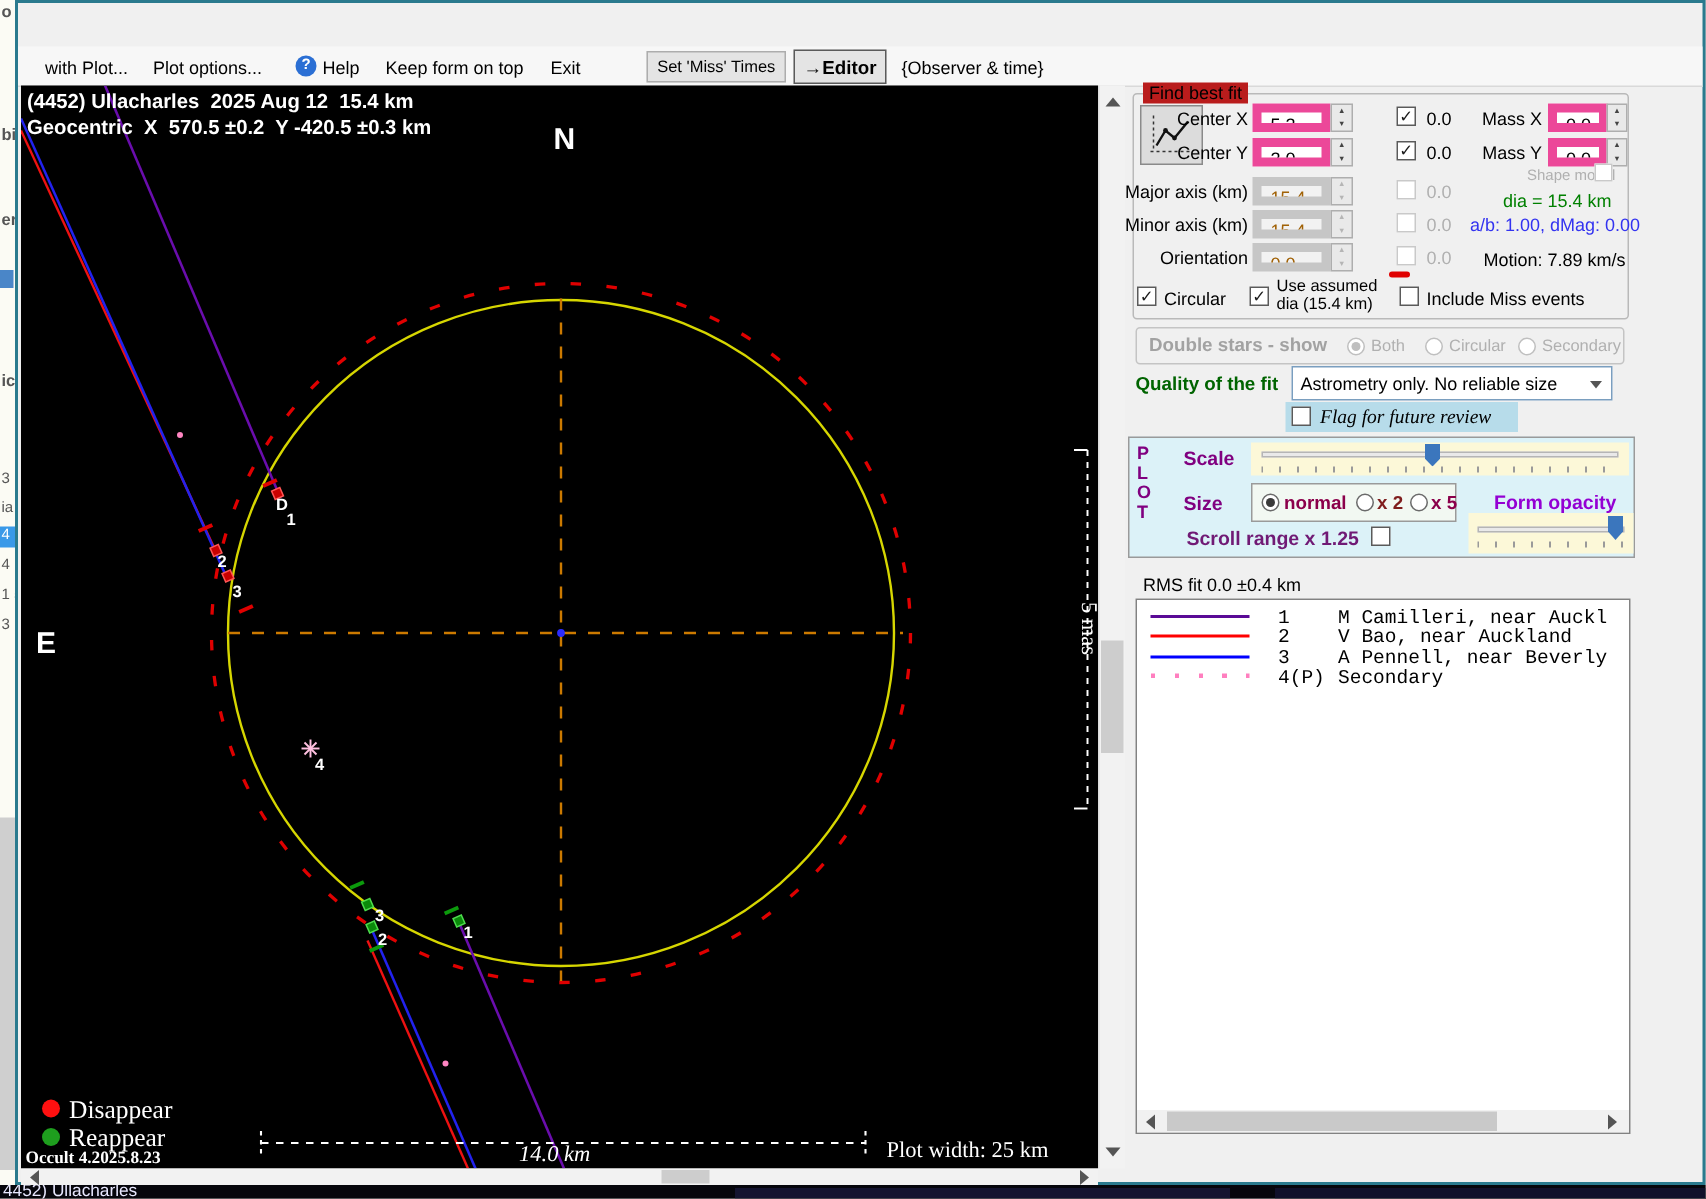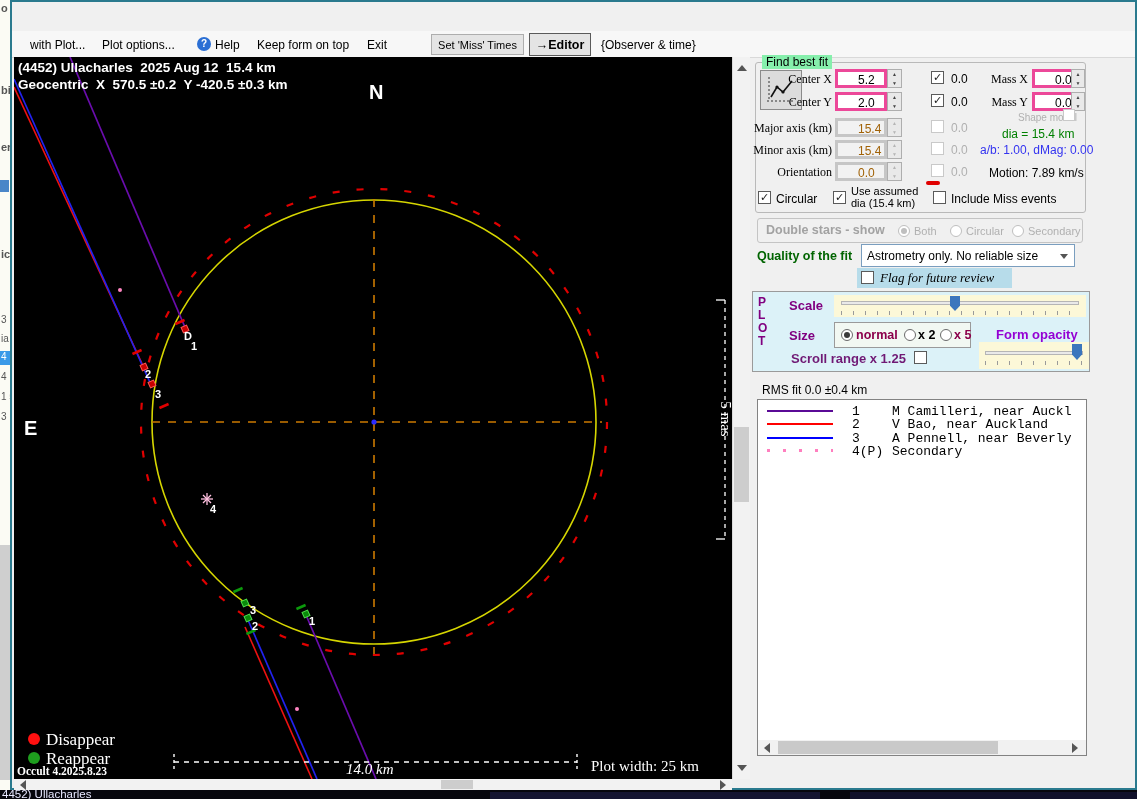--- a/index.html
+++ b/index.html
@@ -1,35 +1,35 @@
 <!DOCTYPE html>
 <html><head>
 <meta charset="utf-8">
 <style>
   html,body{margin:0;padding:0;width:1137px;height:799px;overflow:hidden;background:#dcdcdc;
     font-family:"Liberation Sans",sans-serif;}
   .abs{position:absolute;}
   .lbl{font:12px "Liberation Sans",sans-serif;color:#000;white-space:nowrap;}
-  .rlbl{text-align:right;font-family:Liberation Serif, serif;}
-  .field{background:#fff;border:3px solid #ec4899;font:12px "Liberation Sans",sans-serif;
-    padding:1px 20px;box-sizing:border-box;color:#000;overflow:hidden;}
+  .rlbl{text-align:right;}
+  .field{background:#fff;border:6px solid #ec4899;font:12px "Liberation Sans",sans-serif;
+    padding:1px 6px;box-sizing:border-box;color:#000;overflow:hidden;}
   .field.dis{color:#a16207;background:#f2f2f2;border-color:#c6c6c6;}
   .spin{box-sizing:border-box;border:1px solid #aeaeae;background:#e9e9e9;display:flex;
     flex-direction:column;align-items:stretch;}
   .spin i{font-style:normal;display:block;flex:1;font-size:5px;line-height:8px;text-align:center;color:#444;}
   .spin.dis i{color:#b5b5b5;}
   .chk{width:13px;height:13px;background:#fff;border:1px solid #5a5a5a;box-sizing:border-box;
     font:bold 11px "DejaVu Sans",sans-serif;line-height:11px;text-align:center;color:#1a1a1a;}
   .chk.on::after{content:"✓";}
   .chk.dis{border-color:#c9c9c9;}
   .radio{width:12px;height:12px;border:1px solid #6a6a6a;border-radius:50%;background:#fff;box-sizing:border-box;}
   .radio.sel::after{content:"";display:block;width:6px;height:6px;margin:2px;border-radius:50%;background:#3a3a3a;}
   .radio.dis{border-color:#bfbfbf;}
   .radio.dis.sel::after{background:#bfbfbf;}
-  .grpcap{background:#86efac;padding:0 4px;font:12px "Liberation Sans",sans-serif;color:#000;white-space:nowrap;}
+  .grpcap{background:#b91c1c;padding:0 4px;font:12px "Liberation Sans",sans-serif;color:#000;white-space:nowrap;}
   .grpbox{border:1px solid #b9b9b9;border-radius:3px;box-sizing:border-box;}
   .btn{background:#e4e4e4;border:1px solid #adadad;box-sizing:border-box;display:flex;
     align-items:center;justify-content:center;color:#000;}
   .tri{width:0;height:0;}
   .ticks{background:repeating-linear-gradient(90deg,#9a9a9a 0 1px,transparent 1px 12px);}
   .mono{font:13px "Liberation Mono",monospace;color:#000;white-space:pre;}
   .serifit{font:italic 13px "Liberation Serif",serif;color:#000;white-space:nowrap;}
 </style>
 </head>
 <body>
@@ -315,21 +315,21 @@
   <div class="abs" style="left:7px;top:6px;width:238px;height:4px;background:#e9e9e9;border:1px solid #b5b5b5;box-sizing:border-box;"></div>
   <div class="abs" style="left:116px;top:1px;width:10px;height:15px;background:#3b76bd;clip-path:polygon(0 0,100% 0,100% 65%,50% 100%,0 65%);"></div>
   <div class="abs ticks" style="left:7px;top:16px;width:238px;height:4px;"></div>
 </div>
 
 <span class="abs" style="left:789px;top:328px;font:bold 13px 'Liberation Sans';color:#800080;">Size</span>
 <div class="abs" style="left:834px;top:322px;width:137px;height:26px;background:#f2f8f2;border:1px solid #9a9a9a;box-sizing:border-box;"></div>
 <span class="abs radio sel" style="left:841px;top:329px;"></span>
 <span class="abs" style="left:856px;top:328px;font:bold 12.5px 'Liberation Sans';color:#8b004b;">normal</span>
 <span class="abs radio" style="left:904px;top:329px;"></span>
-<span class="abs" style="left:918px;top:328px;font:bold 12.5px 'Liberation Sans';color:#000000;">x 2</span>
+<span class="abs" style="left:918px;top:328px;font:bold 12.5px 'Liberation Sans';color:#7f1d1d;">x 2</span>
 <span class="abs radio" style="left:940px;top:329px;"></span>
 <span class="abs" style="left:954px;top:328px;font:bold 12.5px 'Liberation Sans';color:#8b004b;">x 5</span>
 <span class="abs" style="left:996px;top:327px;font:bold 13px 'Liberation Sans';color:#9400d3;">Form opacity</span>
 
 <span class="abs" style="left:791px;top:351px;font:bold 13px 'Liberation Sans';color:#701a75;">Scroll range x 1.25</span>
 <span class="abs chk" style="left:914px;top:351px;"></span>
 <div class="abs" style="left:979px;top:342px;width:110px;height:27px;background:#fcf8d8;">
   <div class="abs" style="left:6px;top:9px;width:98px;height:4px;background:#e9e9e9;border:1px solid #b5b5b5;box-sizing:border-box;"></div>
   <div class="abs" style="left:93px;top:2px;width:10px;height:16px;background:#3b76bd;clip-path:polygon(0 0,100% 0,100% 65%,50% 100%,0 65%);"></div>
   <div class="abs ticks" style="left:6px;top:19px;width:98px;height:4px;"></div>

